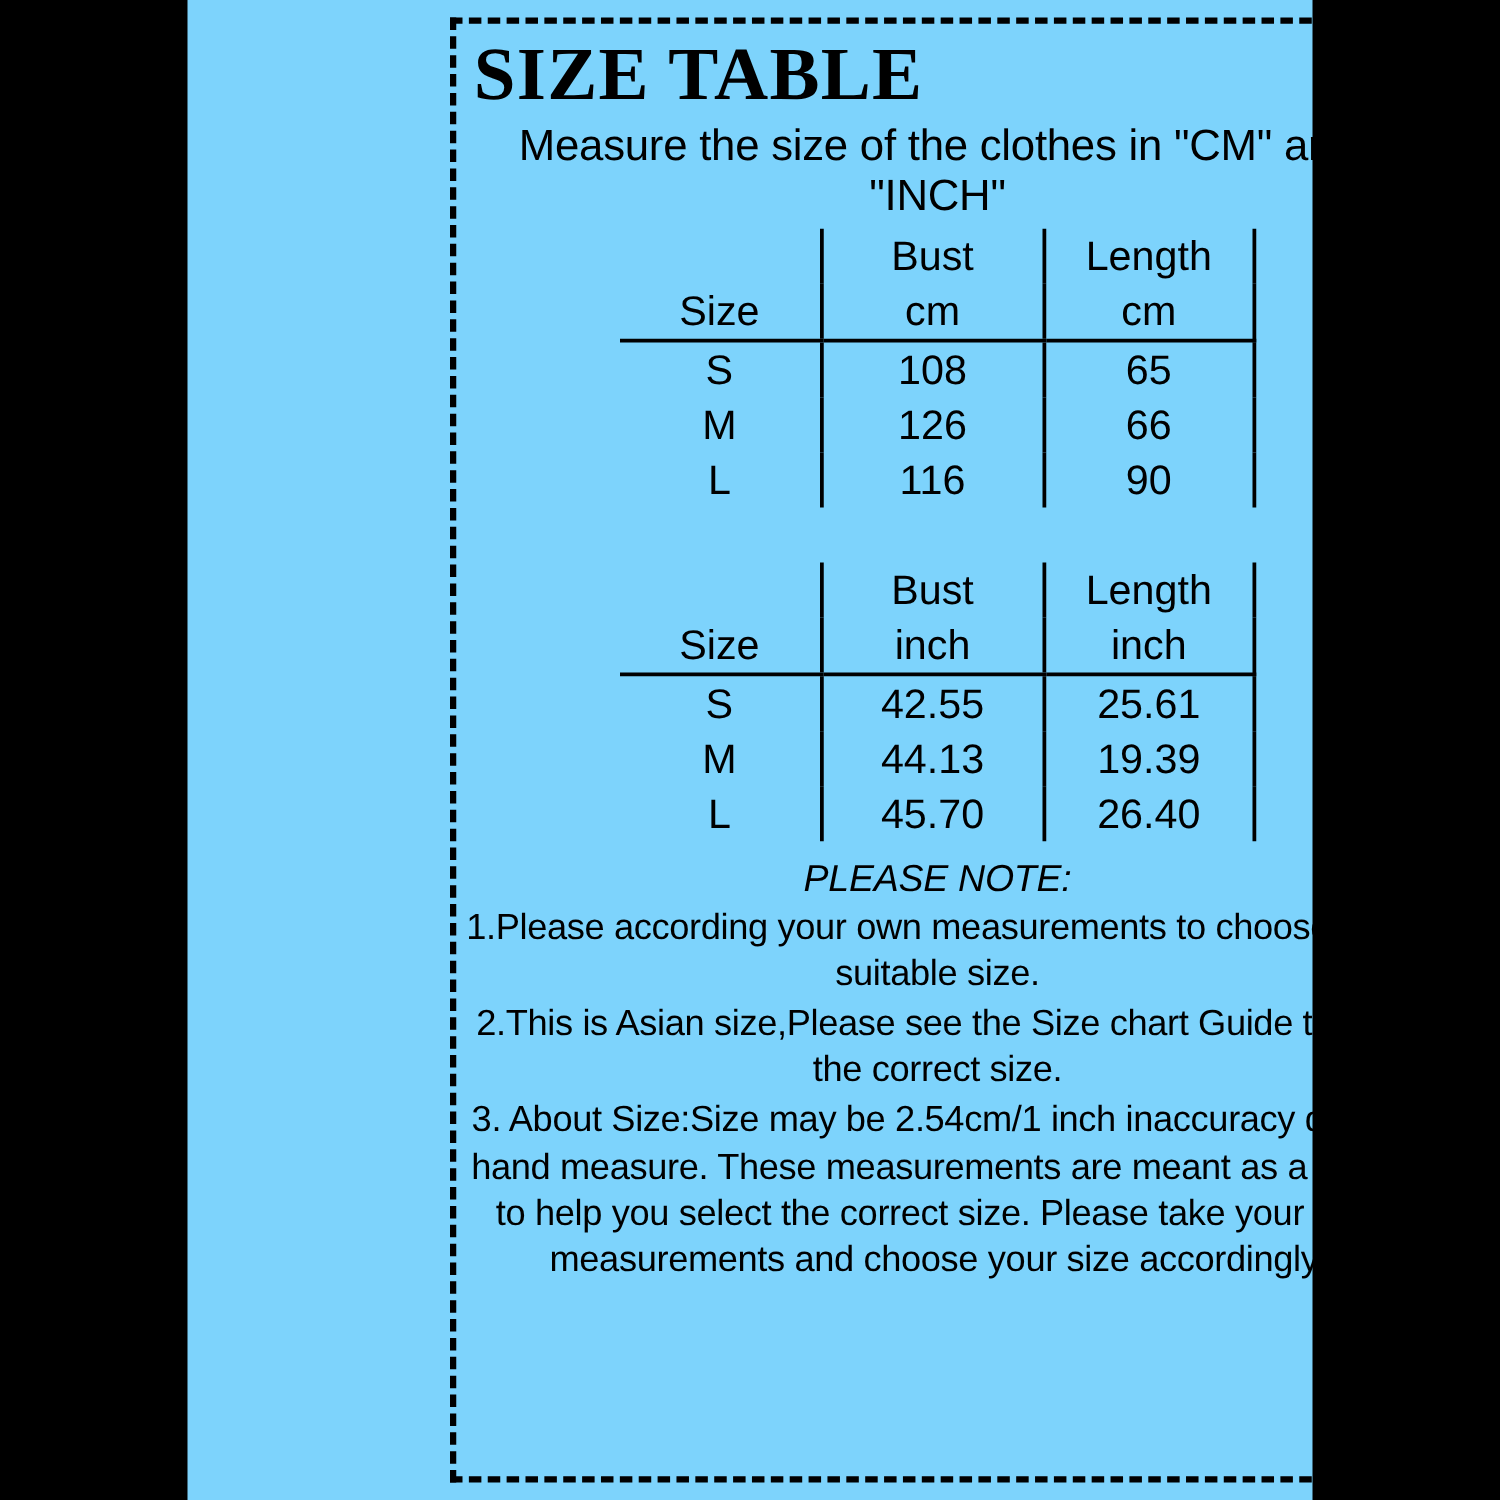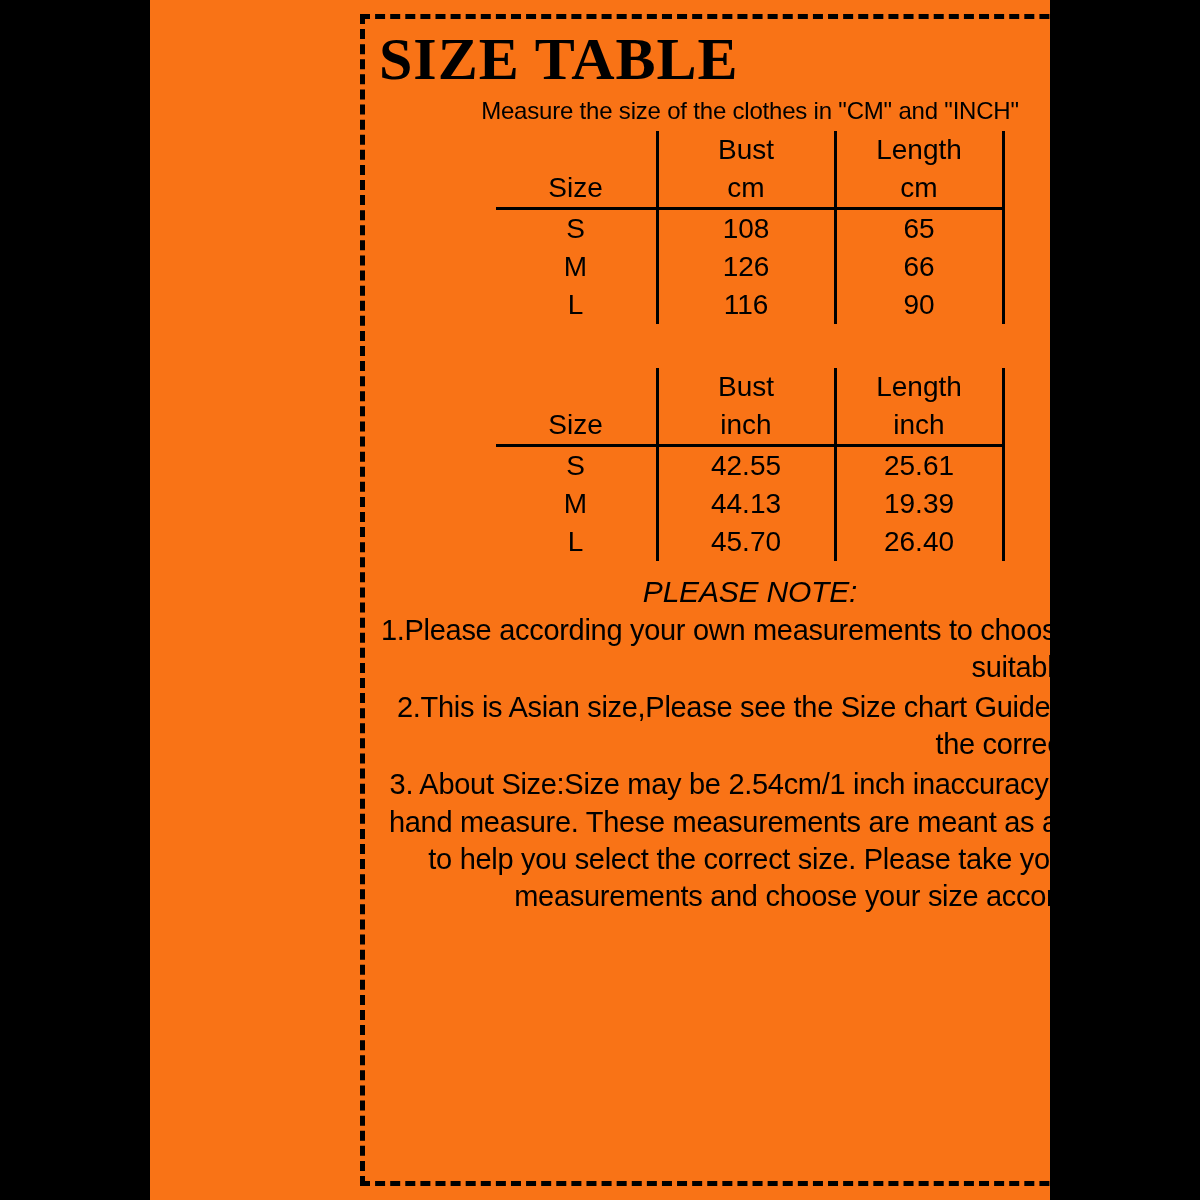--- a/index.html
+++ b/index.html
@@ -12,21 +12,21 @@
     background: #000000;
     font-family: "Liberation Sans", sans-serif;
     overflow: hidden;
   }
   .page {
     position: absolute;
     left: 150px;
     top: 0px;
     width: 900px;
     height: 1200px;
-    background: #f97316;
+    background: #7dd3fc;
   }
   .dashed-frame {
     position: absolute;
     left: 210px;
     top: 14px;
     width: 780px;
     height: 1172px;
     border: 5px dashed #000000;
     box-sizing: border-box;
     padding: 0;
@@ -41,34 +41,34 @@
   }
   .title {
     font-family: "Liberation Serif", serif;
     font-weight: bold;
     font-size: 60px;
     letter-spacing: 1px;
     margin: 8px 0 0 14px;
     line-height: 1.05;
   }
   .subtitle {
-    font-size: 24px;
+    font-size: 35px;
     text-align: center;
     margin: 6px 0 2px 0;
     letter-spacing: -0.2px;
   }
   table.sizetable {
     border-collapse: collapse;
     width: 500px;
     margin: 0 auto;
     table-layout: fixed;
   }
   table.sizetable td {
     text-align: center;
-    font-size: 28px;
+    font-size: 33px;
     padding: 3px 0;
     border: 0;
     margin-top: 19px;
   }
   .col-size { width: 160px; }
   .col-bust { width: 175px; }
   .col-len  { width: 165px; }
 
   .vline-l { border-left: 3px solid #000 !important; }
   .vline-r { border-right: 3px solid #000 !important; }
@@ -78,21 +78,21 @@
   .tbl-wrap2 { margin-top: 44px; }
 
   .note-head {
     text-align: center;
     font-size: 30px;
     margin: 14px 0 0 0;
     letter-spacing: -0.2px;
     font-style: italic;
   }
   .note-p {
-    text-align: right;
+    text-align: center;
     font-size: 29px;
     line-height: 1.28;
     margin: 3px 0 0 0;
     letter-spacing: -0.3px;
   }
 </style>
 </head>
 <body>
 
 <div class="page">

